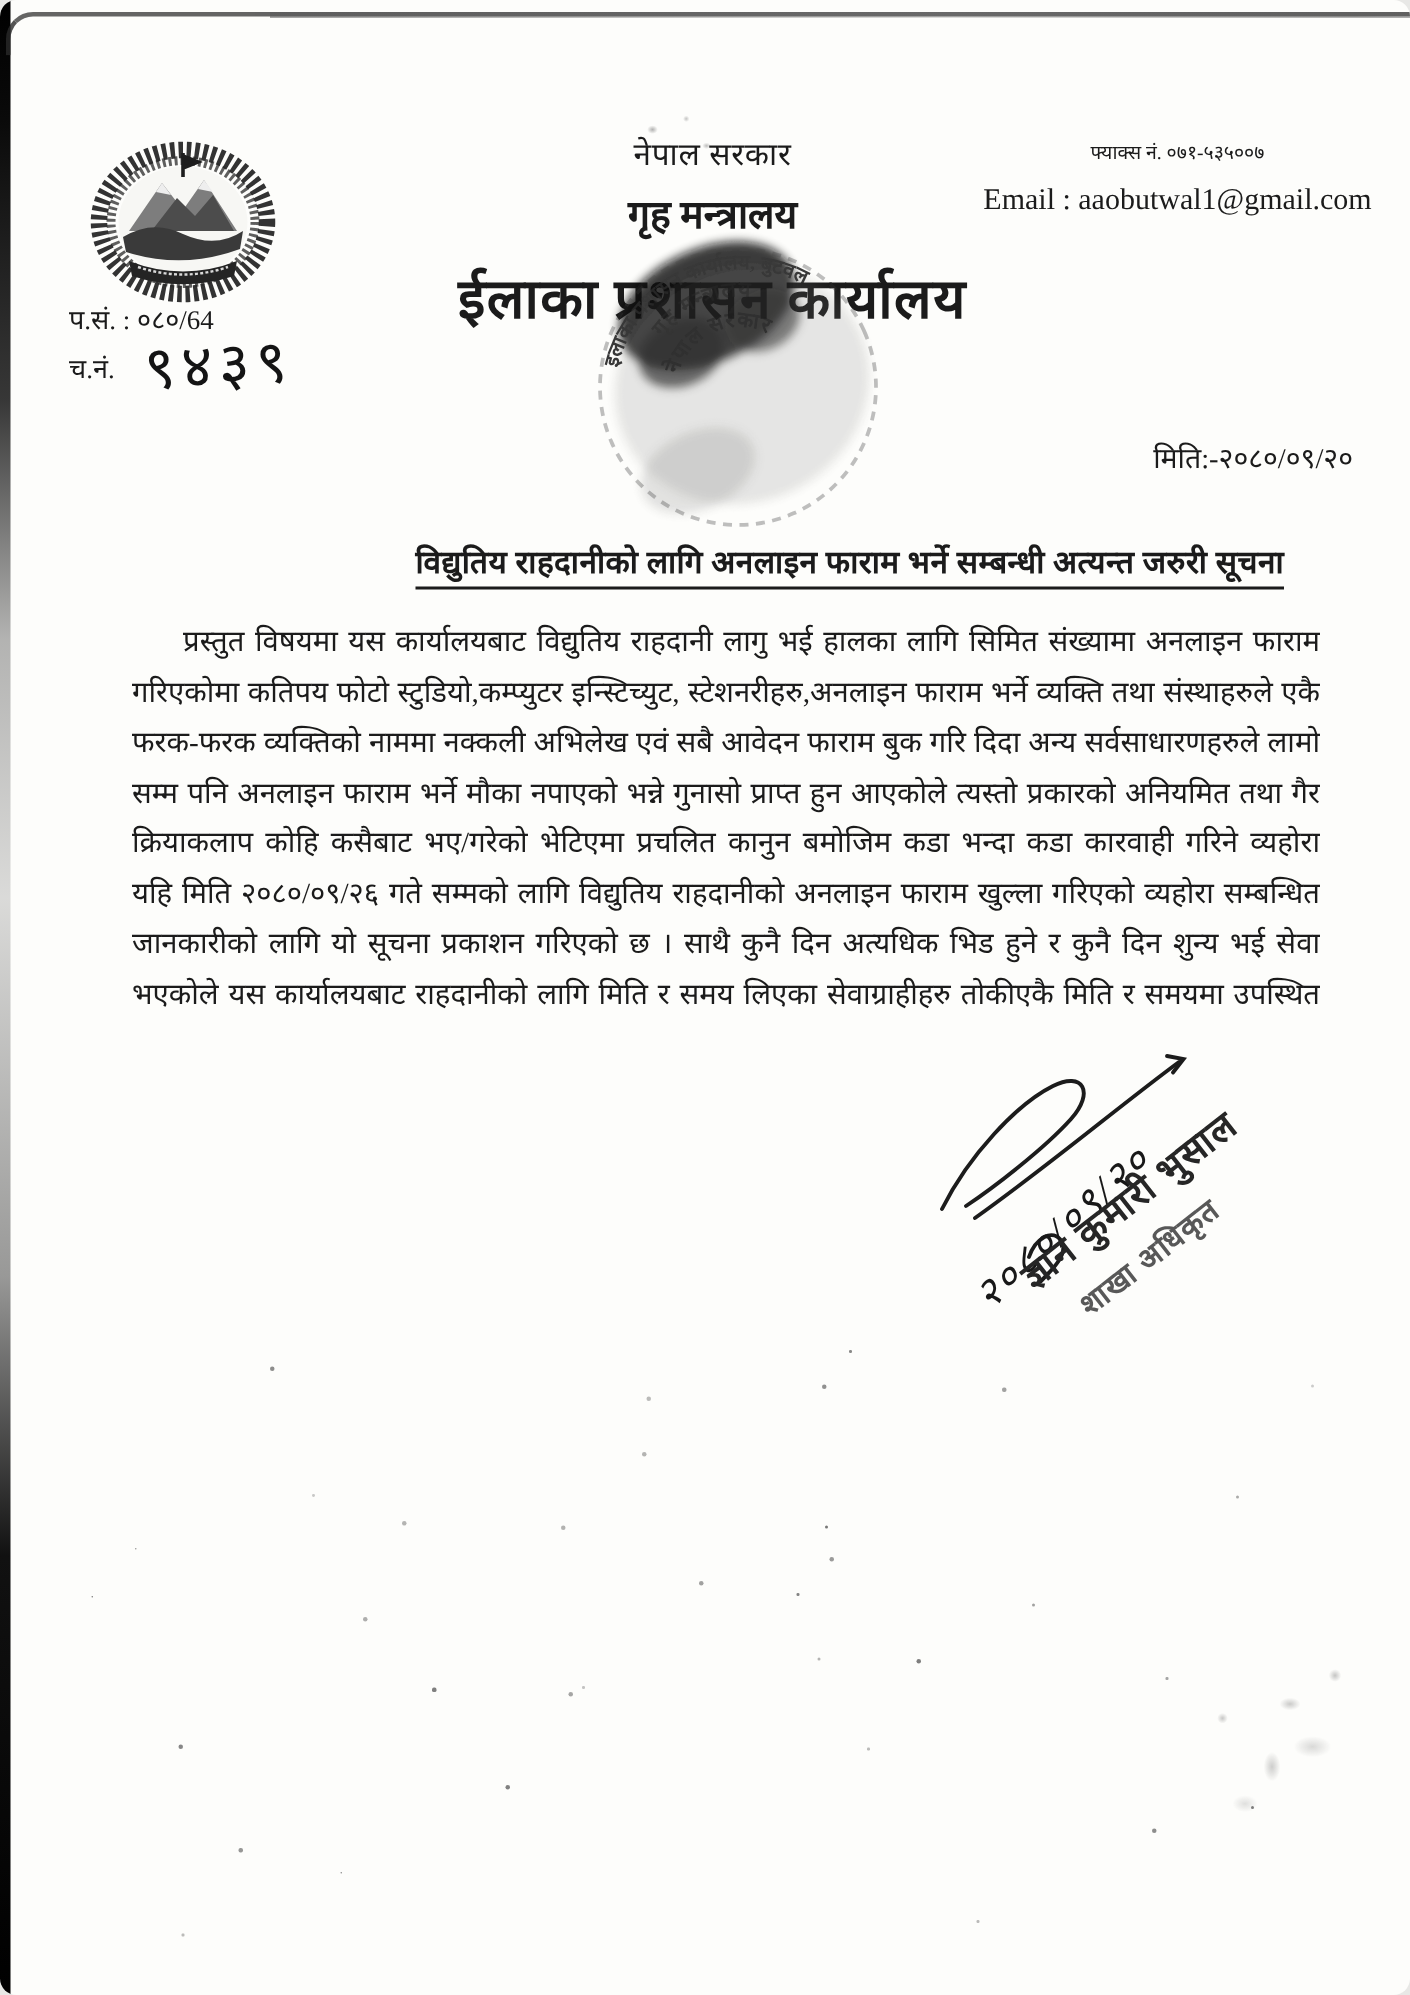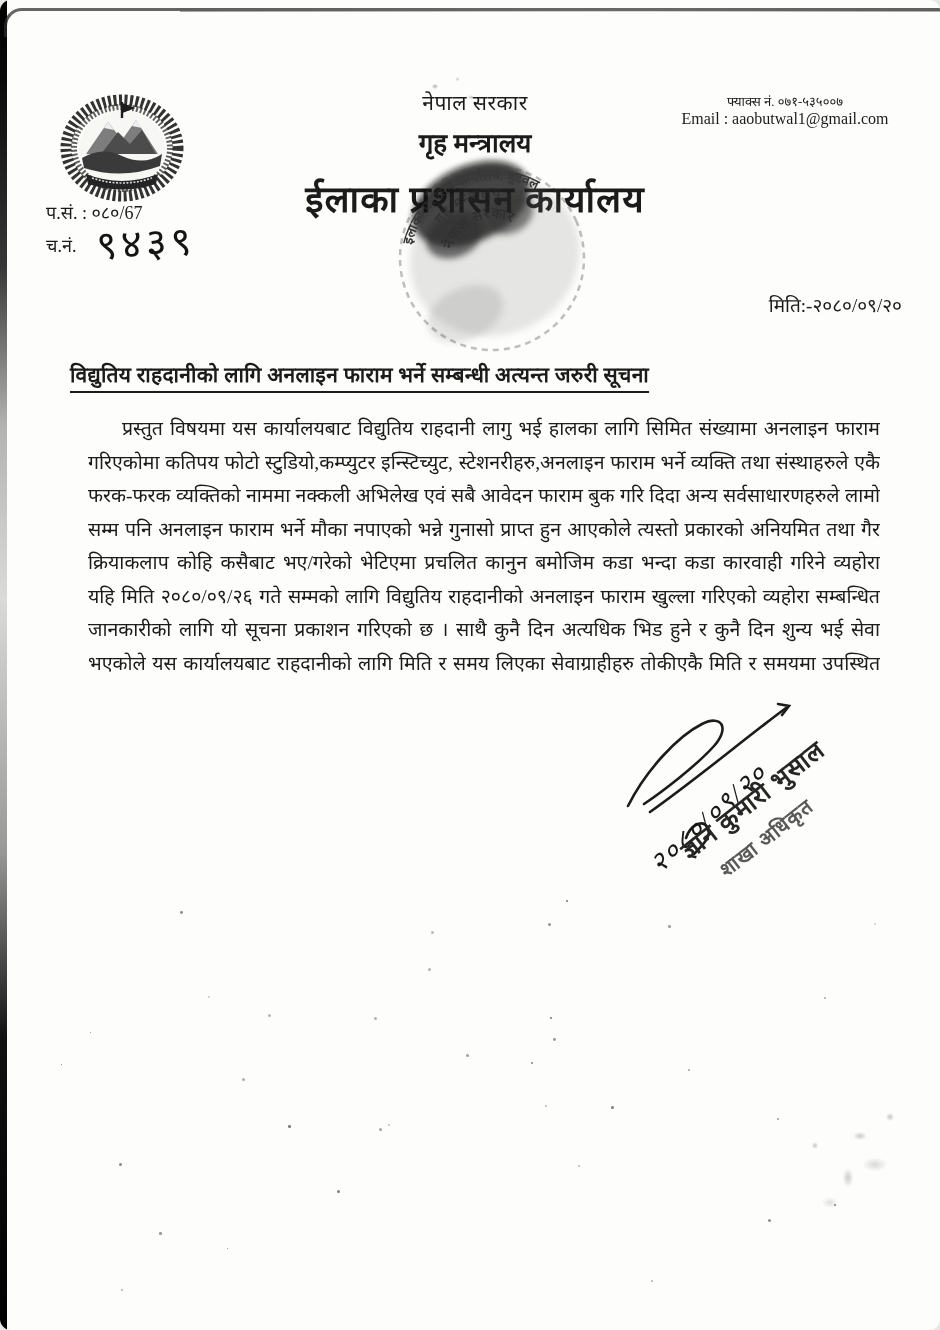--- a/index.html
+++ b/index.html
@@ -27,33 +27,33 @@
     background:linear-gradient(to right,rgba(90,90,90,.55),rgba(120,120,120,.25) 60%,rgba(90,90,90,.5));
   }
   
   .emblem{position:absolute;left:56px;top:92px;width:132px;height:112px;}
   .head-center{position:absolute;left:250px;top:88px;width:450px;text-align:center;}
   .gov{font-size:21px;letter-spacing:.5px;}
   .ministry{font-size:26px;font-weight:bold;margin-top:8px;}
   .office{font-size:37px;font-weight:bold;margin-top:12px;letter-spacing:1px;white-space:nowrap;}
   .head-right{position:absolute;left:645px;top:92px;width:280px;text-align:center;}
   .fax{font-size:13px;}
-  .email{font-size:16px;font-family:"Liberation Serif",serif;}
+  .email{font-size:20px;margin-top:12px;font-family:"Liberation Serif",serif;}
   .refno{position:absolute;left:46px;top:200px;font-size:18px;}
   .chno-label{position:absolute;left:46px;top:233px;font-size:18px;}
   .chno-value{
     position:absolute;left:96px;top:214px;font-size:40px;
     transform:rotate(-3deg);letter-spacing:4px;color:#141414;
     font-family:"Liberation Serif","DejaVu Sans",serif;
   }
   .date-line{position:absolute;right:38px;top:292px;font-size:19px;}
   
   .stamp-svg{position:absolute;left:355px;top:148px;width:290px;height:230px;opacity:.92;}
   
-  .subject-wrap{position:absolute;left:70px;top:360px;width:800px;text-align:left;text-decoration:underline;}
+  .subject-wrap{position:absolute;left:56px;top:360px;width:800px;text-align:right;text-decoration:underline;}
   .subject{
     display:inline-block;font-size:21px;font-weight:bold;
     border-bottom:2px solid #1b1b1b;padding-bottom:3px;letter-spacing:.3px;
   }
   
   .body-block{position:absolute;left:88px;top:412px;width:792px;font-size:19.5px;}
   .body-line{line-height:33.5px;white-space:nowrap;text-align:justify;}
   .body-line.justify{text-align-last:justify;white-space:normal;height:33.5px;overflow:hidden;}
   .body-line.first{text-indent:34px;}
   
@@ -125,21 +125,21 @@
     <div class="gov">नेपाल सरकार</div>
     <div class="ministry">गृह मन्त्रालय</div>
     <div class="office">ईलाका प्रशासन कार्यालय</div>
   </div>
 
   <div class="head-right">
     <div class="fax">फ्याक्स नं. ०७१-५३५००७</div>
     <div class="email">Email : aaobutwal1@gmail.com</div>
   </div>
 
-  <div class="refno">प.सं. : ०८०/67</div>
+  <div class="refno">प.सं. : ०८०/64</div>
   <div class="chno-label">च.नं.</div>
   <div class="chno-value">९४३९</div>
 
   <svg class="stamp-svg" viewBox="0 0 290 230">
     <defs>
       <filter id="blobBlur" x="-30%" y="-30%" width="160%" height="160%">
         <feGaussianBlur stdDeviation="3.2"></feGaussianBlur>
       </filter>
       <path id="arcA" d="M 95 112 A 42 42 0 0 1 179 112" fill="none"></path>
       <path id="arcB" d="M 73 114 A 64 64 0 0 1 201 114" fill="none"></path>

